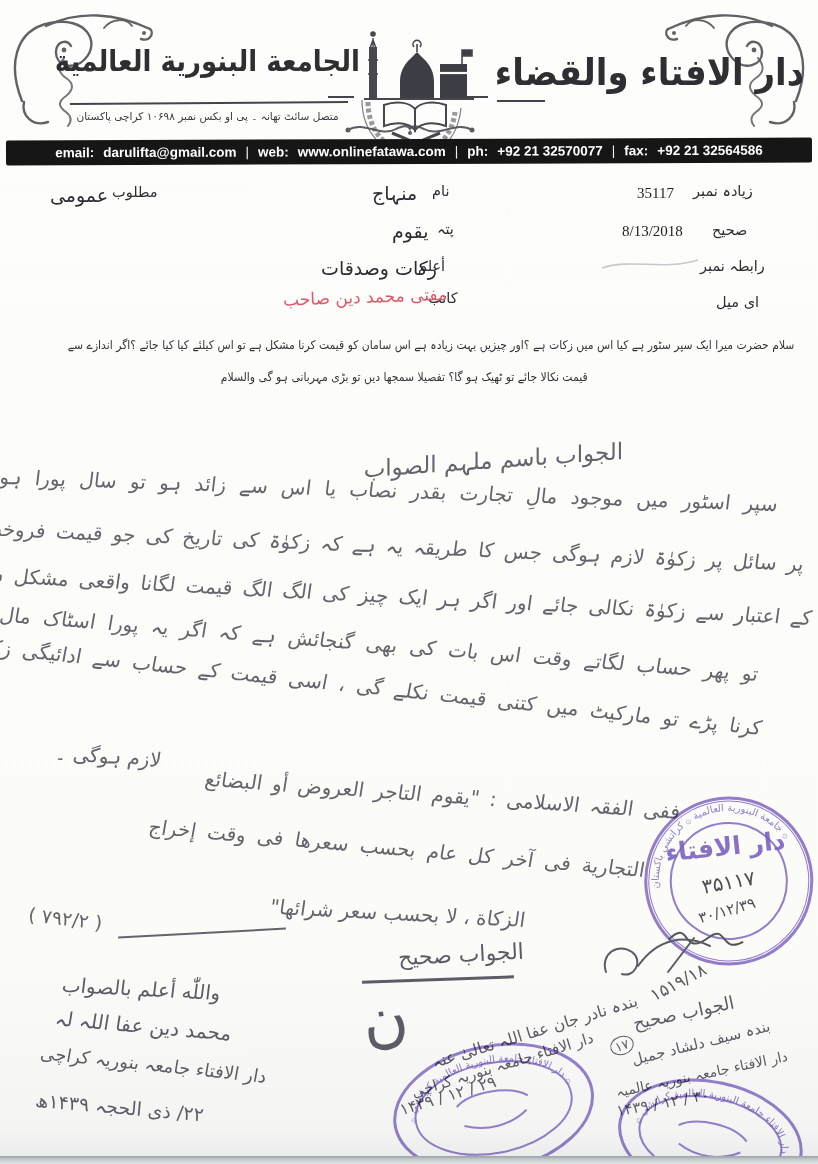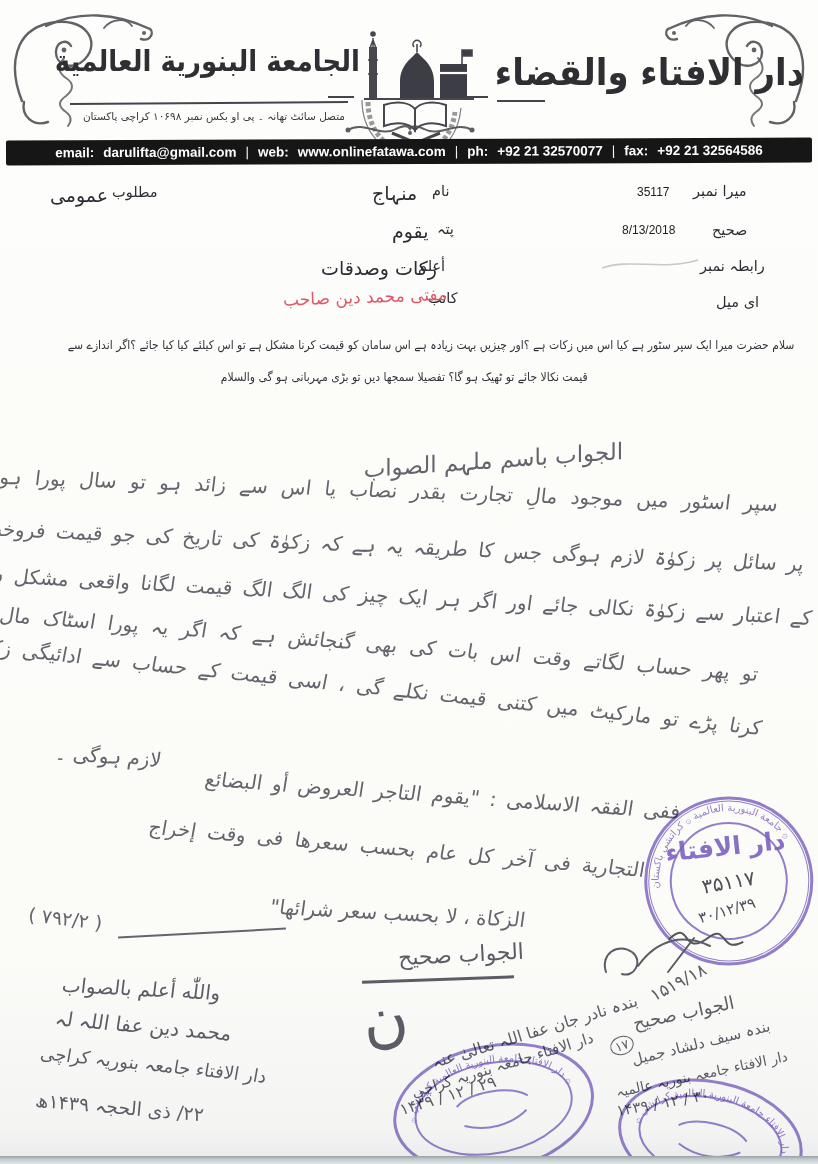--- a/index.html
+++ b/index.html
@@ -6,21 +6,21 @@
   .page{
     position:relative;width:818px;height:1164px;margin:0 auto;
     background:linear-gradient(180deg,#fdfdfb 0%,#fbfbf8 82%,#f4f5f3 97%,#e8eaea 100%);
     overflow:hidden;font-family:"DejaVu Sans",sans-serif;color:#33333c;
   }
   .abs{position:absolute;}
   .rtl{direction:rtl;unicode-bidi:isolate;}
   .nowrap{white-space:nowrap;}
   .label{font-weight:400;font-size:14.5px;color:#2c2c34;}
   .value{font-size:19px;color:#2c2c34;}
-  .latin{font-family:Liberation Sans, sans-serif;font-size:12px;color:#222;}
+  .latin{font-family:Liberation Serif, serif;font-size:15px;color:#222;}
   .typed{font-size:12px;color:#33333c;letter-spacing:.2px;}
   .hw{color:#64646d;white-space:nowrap;transform-origin:right center;}
   .hw-sig{color:#5c5c66;white-space:nowrap;}
   .red-hw{color:#dd5868;}
   .bar{
     left:6px;top:139px;width:806px;height:25px;background:#161616;
     display:flex;align-items:center;justify-content:center;gap:9px;
     color:#fff;font-family:"Liberation Sans",sans-serif;font-weight:700;font-size:13.5px;
     transform:rotate(-.2deg);border-radius:2px;
   }
@@ -59,21 +59,21 @@
   </svg>
   <svg class="abs" style="left:50px;top:56px" width="26" height="72" viewBox="0 0 26 72" fill="none" stroke="#55555a" stroke-width="2" stroke-linecap="round" opacity=".8">
     <path d="M14,2 q-10,12 2,20 q12,8 0,18 q-12,8 0,16 q8,6 2,14"></path>
   </svg>
   <svg class="abs" style="left:746px;top:56px;transform:scaleX(-1)" width="26" height="72" viewBox="0 0 26 72" fill="none" stroke="#55555a" stroke-width="2" stroke-linecap="round" opacity=".8">
     <path d="M14,2 q-10,12 2,20 q12,8 0,18 q-12,8 0,16 q8,6 2,14"></path>
   </svg>
 
   <div class="abs rtl nowrap title-left" style="left:60px;top:46px;width:300px;text-align:center">الجامعة البنورية العالمية</div>
   <div class="abs ink-line" style="left:70px;top:102px;width:278px;transform:rotate(-.4deg)"></div>
-  <div class="abs rtl nowrap subline" style="left:40px;top:110px;width:305px;">متصل سائٹ تھانہ ۔ پی او بکس نمبر ۱۰۶۹۸ کراچی پاکستان</div>
+  <div class="abs rtl nowrap subline" style="left:55px;top:110px;width:305px;text-align:center">متصل سائٹ تھانہ ۔ پی او بکس نمبر ۱۰۶۹۸ کراچی پاکستان</div>
 
   <div class="abs rtl nowrap title-right" style="left:492px;top:52px;width:315px;text-align:center">دار الافتاء والقضاء</div>
   <div class="abs ink-line" style="left:497px;top:100px;width:48px"></div>
   <div class="abs ink-line" style="left:328px;top:96px;width:26px"></div>
   <div class="abs ink-line" style="left:464px;top:96px;width:24px"></div>
 
   <svg class="abs" style="left:340px;top:4px" width="140" height="135" viewBox="0 0 140 135">
     <g stroke="#474750" fill="none" stroke-width="2">
       <rect x="30" y="44" width="6" height="50" fill="#474750"></rect>
       <path d="M28,56 h10 M28,70 h10" stroke-width="1.5"></path>
@@ -106,21 +106,21 @@
     <span>web:</span>
     <span>www.onlinefatawa.com</span>
     <span class="sep">|</span>
     <span>ph:</span>
     <span>+92 21 32570077</span>
     <span class="sep">|</span>
     <span>fax:</span>
     <span>+92 21 32564586</span>
   </div>
 
-  <span class="abs rtl nowrap label" style="left:693px;top:183px">میرا نمبر</span>
+  <span class="abs rtl nowrap label" style="left:693px;top:183px">زیادہ نمبر</span>
   <span class="abs latin nowrap" style="left:637px;top:185px">35117</span>
   <span class="abs rtl nowrap label" style="left:432px;top:183px">نام</span>
   <span class="abs rtl nowrap value" style="left:372px;top:182px">منہاج</span>
   <span class="abs rtl nowrap label" style="left:112px;top:184px">مطلوب</span>
   <span class="abs rtl nowrap value" style="left:50px;top:184px">عمومی</span>
 
   <span class="abs rtl nowrap label" style="left:712px;top:222px">صحیح</span>
   <span class="abs latin nowrap" style="left:622px;top:223px">8/13/2018</span>
   <span class="abs rtl nowrap label" style="left:437px;top:221px">پتہ</span>
   <span class="abs rtl nowrap value" style="left:392px;top:220px">یقوم</span>

